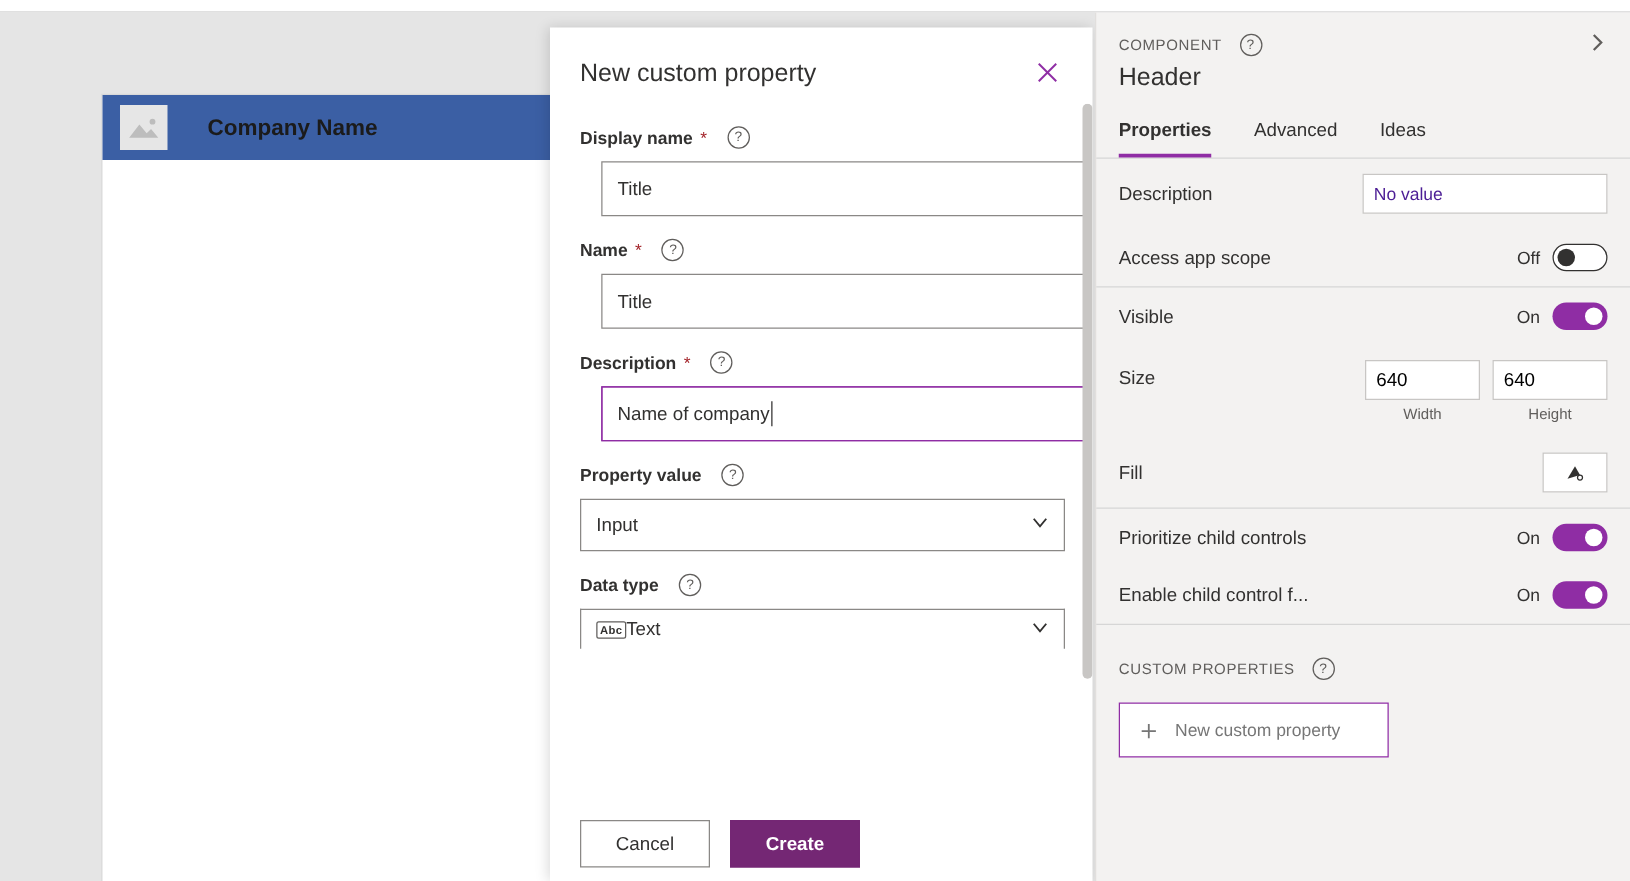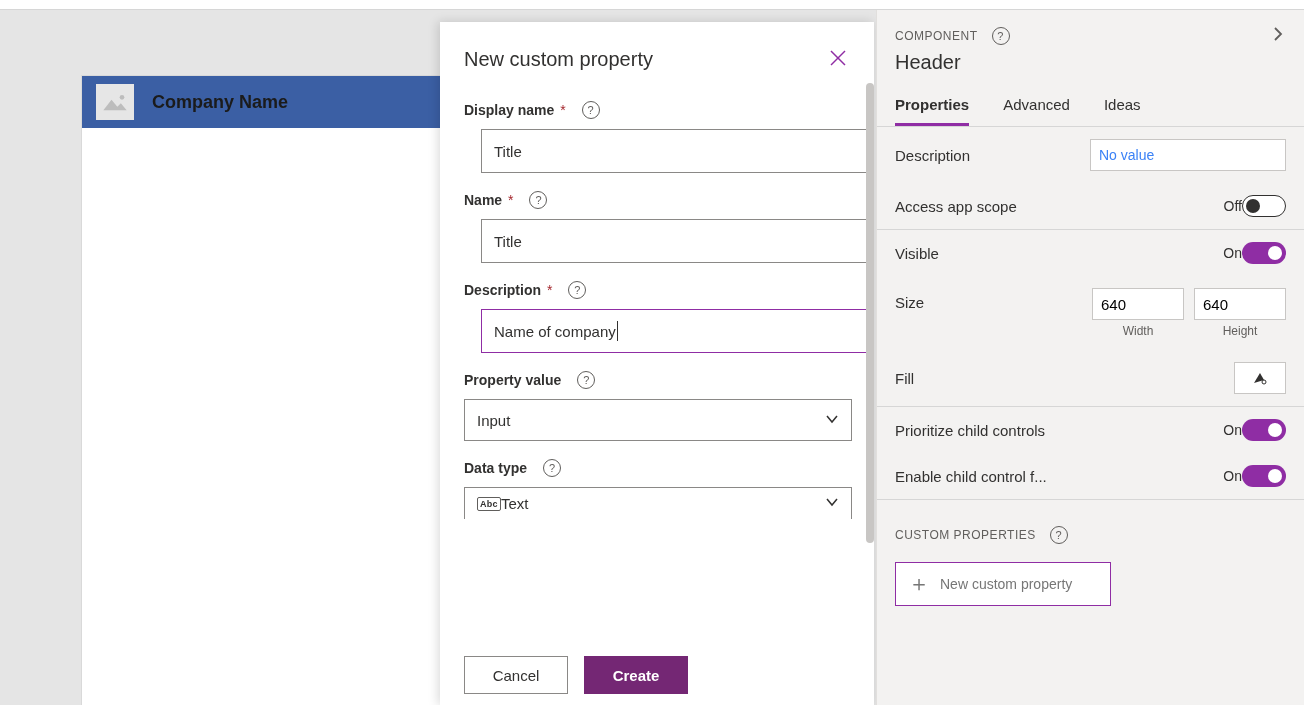--- a/index.html
+++ b/index.html
@@ -40,21 +40,21 @@
   .card{
     position:absolute;
     left:82px;top:66px;
     width:640px;height:640px;
     background:#fff;
     box-shadow:0 0 0 1px rgba(0,0,0,.05);
     display:flex;flex-direction:column;
   }
   .card-header{
     height:52px;background:var(--blue-header);
-    display:flex;align-items:center;gap:18px;padding:0 14px;
+    display:flex;align-items:center;gap:32px;padding:0 14px;
     color:#fff;
   }
   .img-ph{
     width:38px;height:36px;background:#e6e6e6;
     display:flex;align-items:center;justify-content:center;color:#bdbdbd;
   }
   .img-ph svg{width:28px;height:22px}
   .card-title{color:#1b1b1b;font-weight:700;font-size:18px}
   
   .modal{
@@ -122,28 +122,28 @@
     display:flex;align-items:center;justify-content:space-between;
   }
   .sec-title{font-size:12px;letter-spacing:.5px;color:var(--muted);display:flex;align-items:center;gap:8px}
   .pane-h1{padding:0 28px 12px 18px;font-size:20px}
   .tabs{display:flex;gap:34px;padding:0 18px;border-bottom:1px solid #d6d6d6}
   .tab{padding:10px 0;font-size:15px;color:#323130;cursor:pointer}
   .tab.active{font-weight:600;border-bottom:3px solid var(--brand-purple)}
   .proplist{padding:0 0 10px 0}
   .prow{display:flex;align-items:center;justify-content:space-between;padding:12px 18px;min-height:44px}
   .prow .lbl{font-size:15px}
-  .novalue{width:196px;height:32px;border:1px solid #c8c6c4;color:#3b82f6;font-size:14px;display:flex;align-items:center;padding:0 8px;background:#fff}
+  .novalue{width:196px;height:32px;border:1px solid #c8c6c4;color:#4c1d95;font-size:14px;display:flex;align-items:center;padding:0 8px;background:#fff}
   .toggle{width:44px;height:22px;border-radius:11px;background:#8a8886;position:relative;cursor:pointer}
   .toggle .knob{width:14px;height:14px;border-radius:50%;background:#fff;position:absolute;top:4px;left:4px;transition:left .1s}
   .toggle.on{background:var(--brand-purple)}
   .toggle.on .knob{left:26px}
   .toggle.out{background:#fff;border:1px solid #323130}
   .toggle.out .knob{background:#323130;top:3px;left:3px}
-  .toggle-wrap{display:flex;align-items:center;}
+  .toggle-wrap{display:flex;align-items:center;gap:10px}
   .sep{height:1px;background:#d6d6d6;margin:0}
   .size-inputs{display:flex;gap:10px}
   .num{width:92px;height:32px;border:1px solid #c8c6c4;padding:0 8px;font-size:15px;background:#fff}
   .wh-labels{display:flex;gap:10px;margin-top:4px}
   .wh{width:92px;text-align:center;font-size:12px;color:var(--muted)}
   .fill-swatch{width:52px;height:32px;border:1px solid #c8c6c4;background:#fff;display:flex;align-items:center;justify-content:center}
   .fill-swatch svg{width:18px;height:14px}
   .custom-head{padding:26px 18px 6px 18px;font-size:12px;letter-spacing:.5px;color:var(--muted);display:flex;align-items:center;gap:8px}
   .new-prop{
     margin:12px 18px;width:216px;height:44px;

